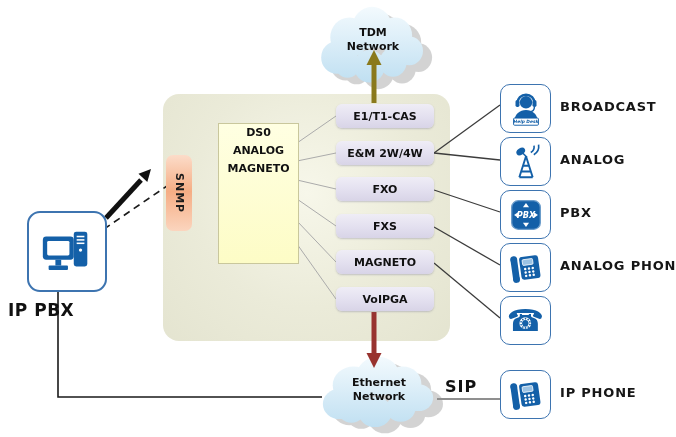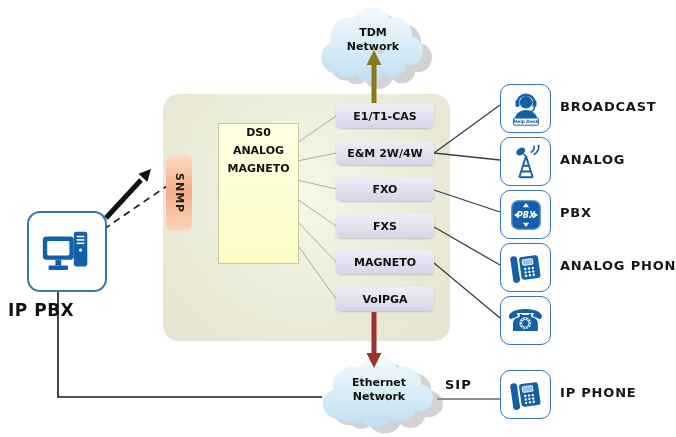--- a/index.html
+++ b/index.html
@@ -44,21 +44,21 @@
     letter-spacing:.8px;white-space:nowrap;}
   .l1{top:99px}.l2{top:152px}.l3{top:205px}.l4{top:258px}.l5{top:311px}.l6{top:385px}
   .glyph-phone{font-size:30px;line-height:1;color:#1460a8;}
 
   .ippbx-box{left:27px;top:211px;width:76px;height:77px;z-index:4;background:#fff;
     border:2px solid #3d74b0;border-radius:13px;
     display:flex;align-items:center;justify-content:center;}
   .ippbx-label{left:8px;top:300px;z-index:4;font-size:17px;font-weight:bold;
     color:#111;letter-spacing:.5px;}
 
-  .sip{left:445px;top:377px;z-index:4;font-size:13px;font-weight:bold;
+  .sip{left:445px;top:377px;z-index:4;font-size:16px;font-weight:bold;
     color:#111;letter-spacing:1px;}
 </style>
 </head>
 <body>
 
 <div class="stage">
 
   <svg width="0" height="0" style="position:absolute" aria-hidden="true">
     <defs>
       <linearGradient id="cloudFill" gradientUnits="userSpaceOnUse" x1="0" y1="0" x2="0" y2="92">

